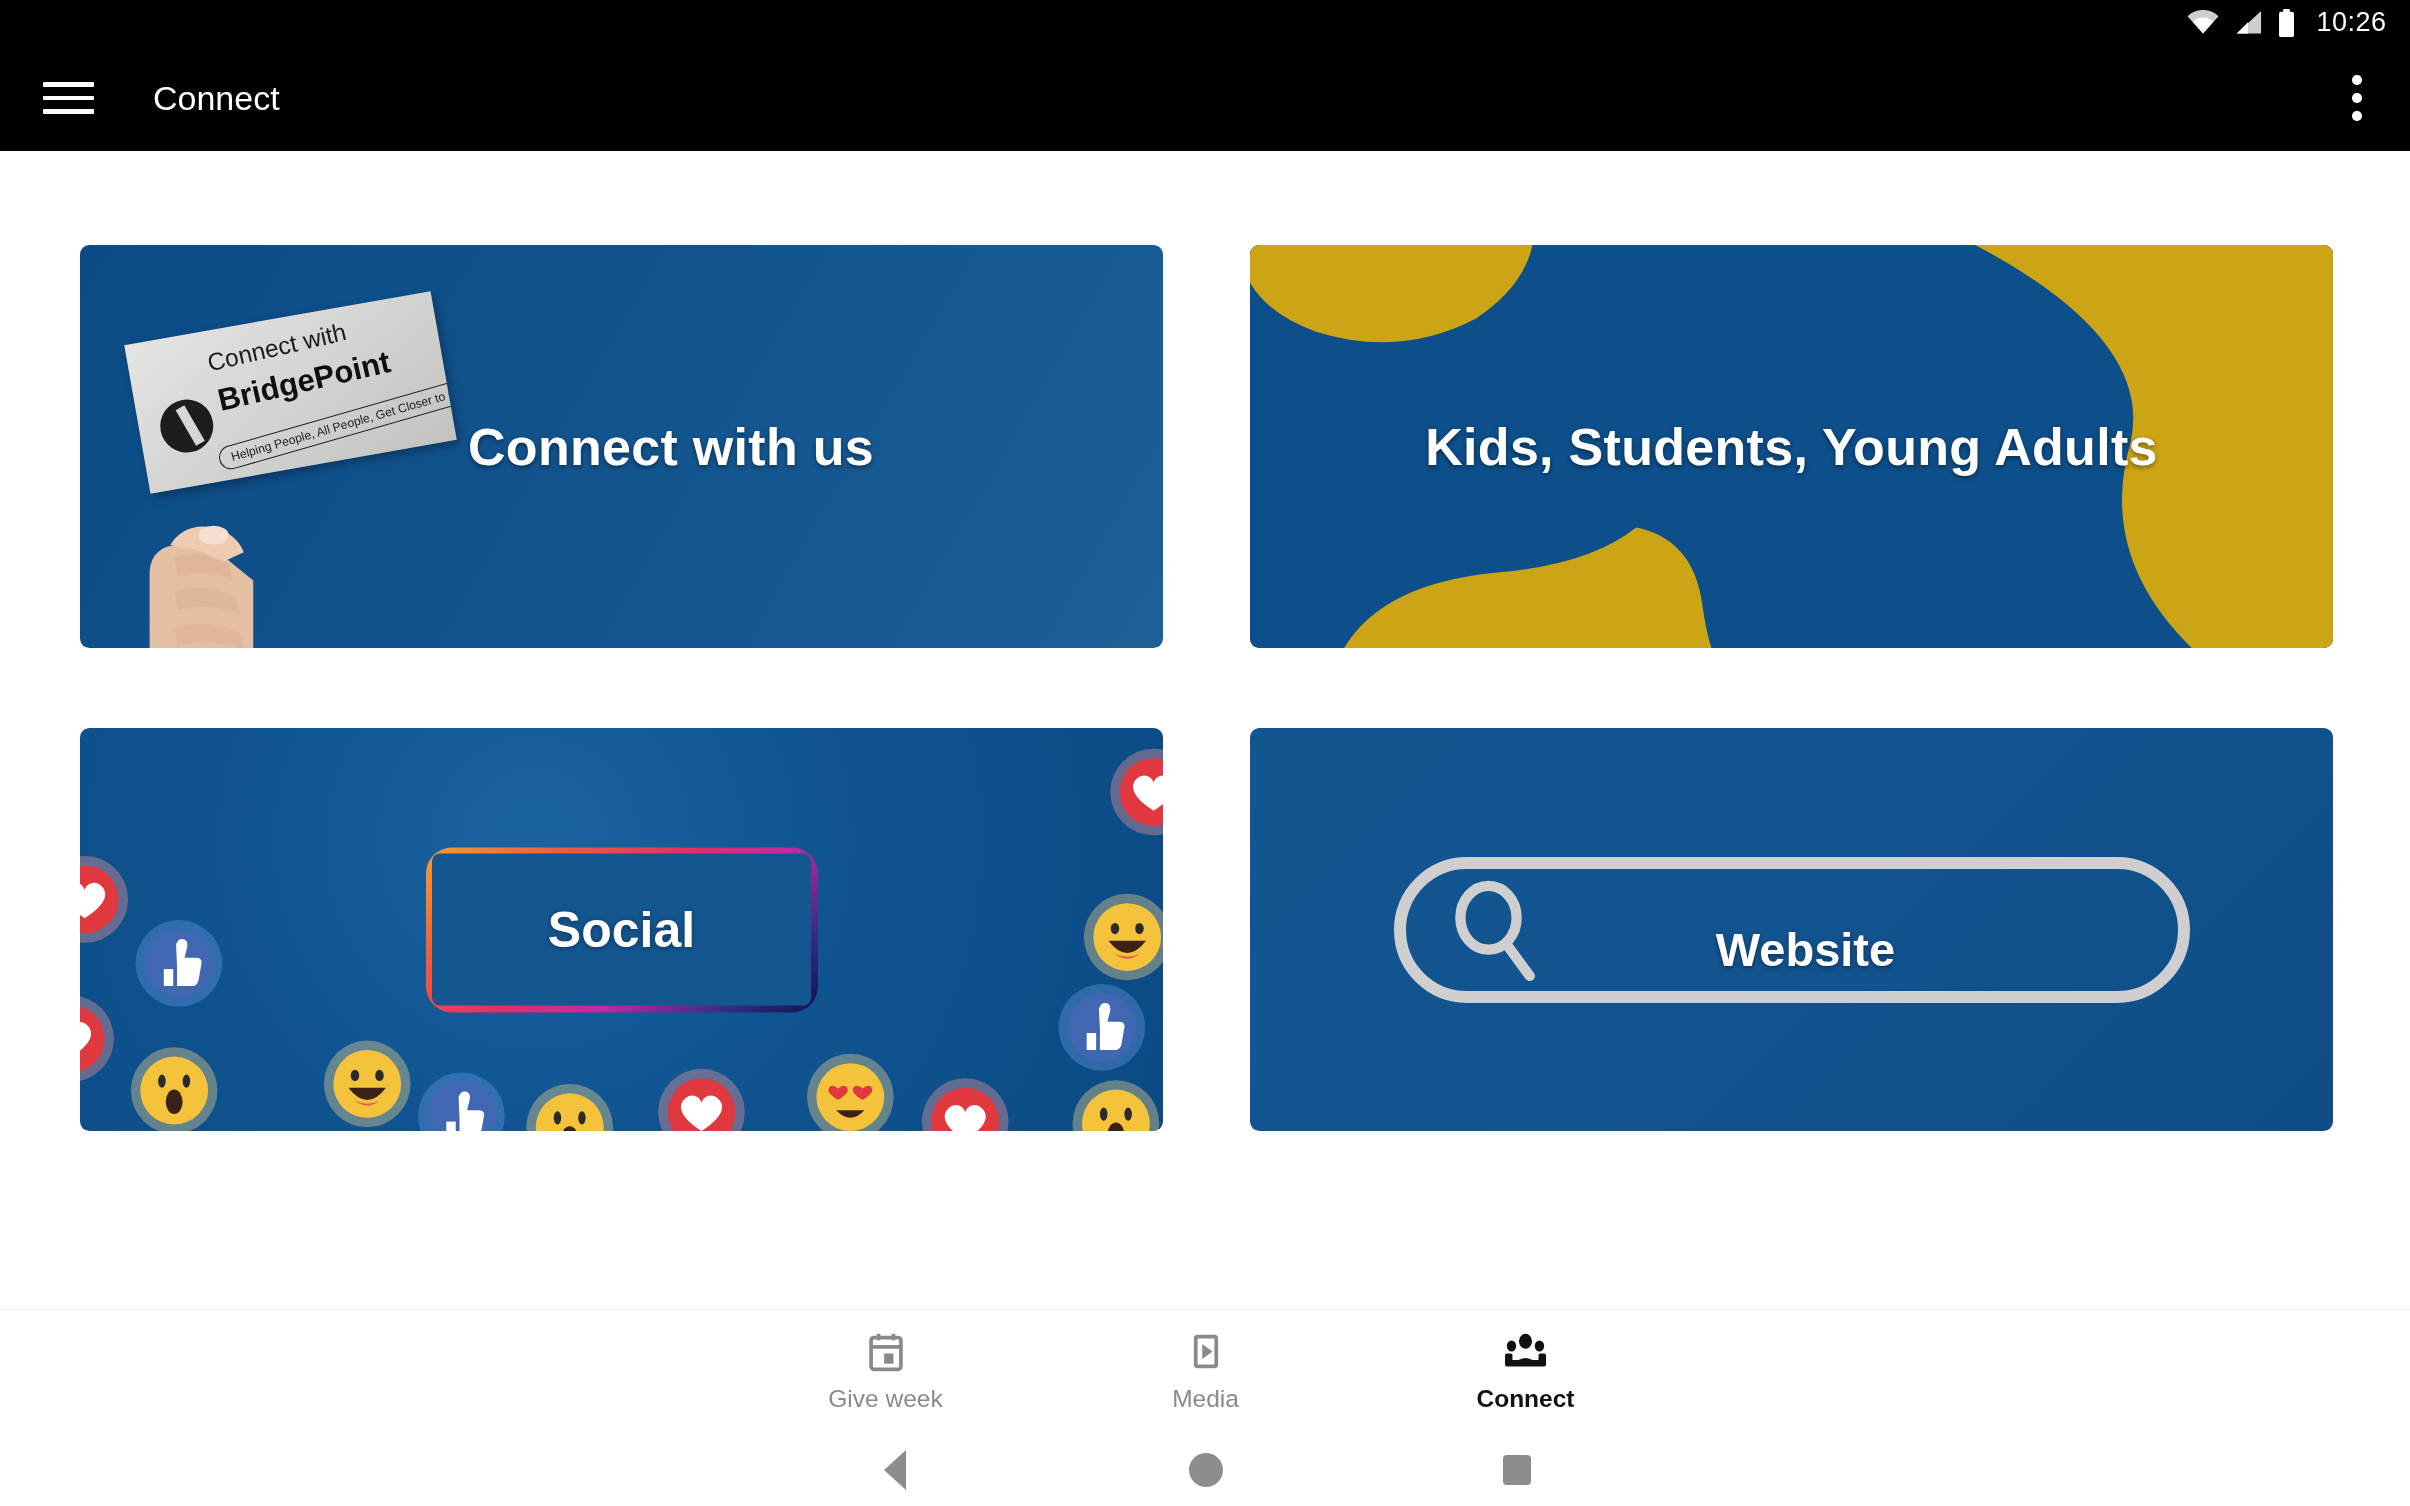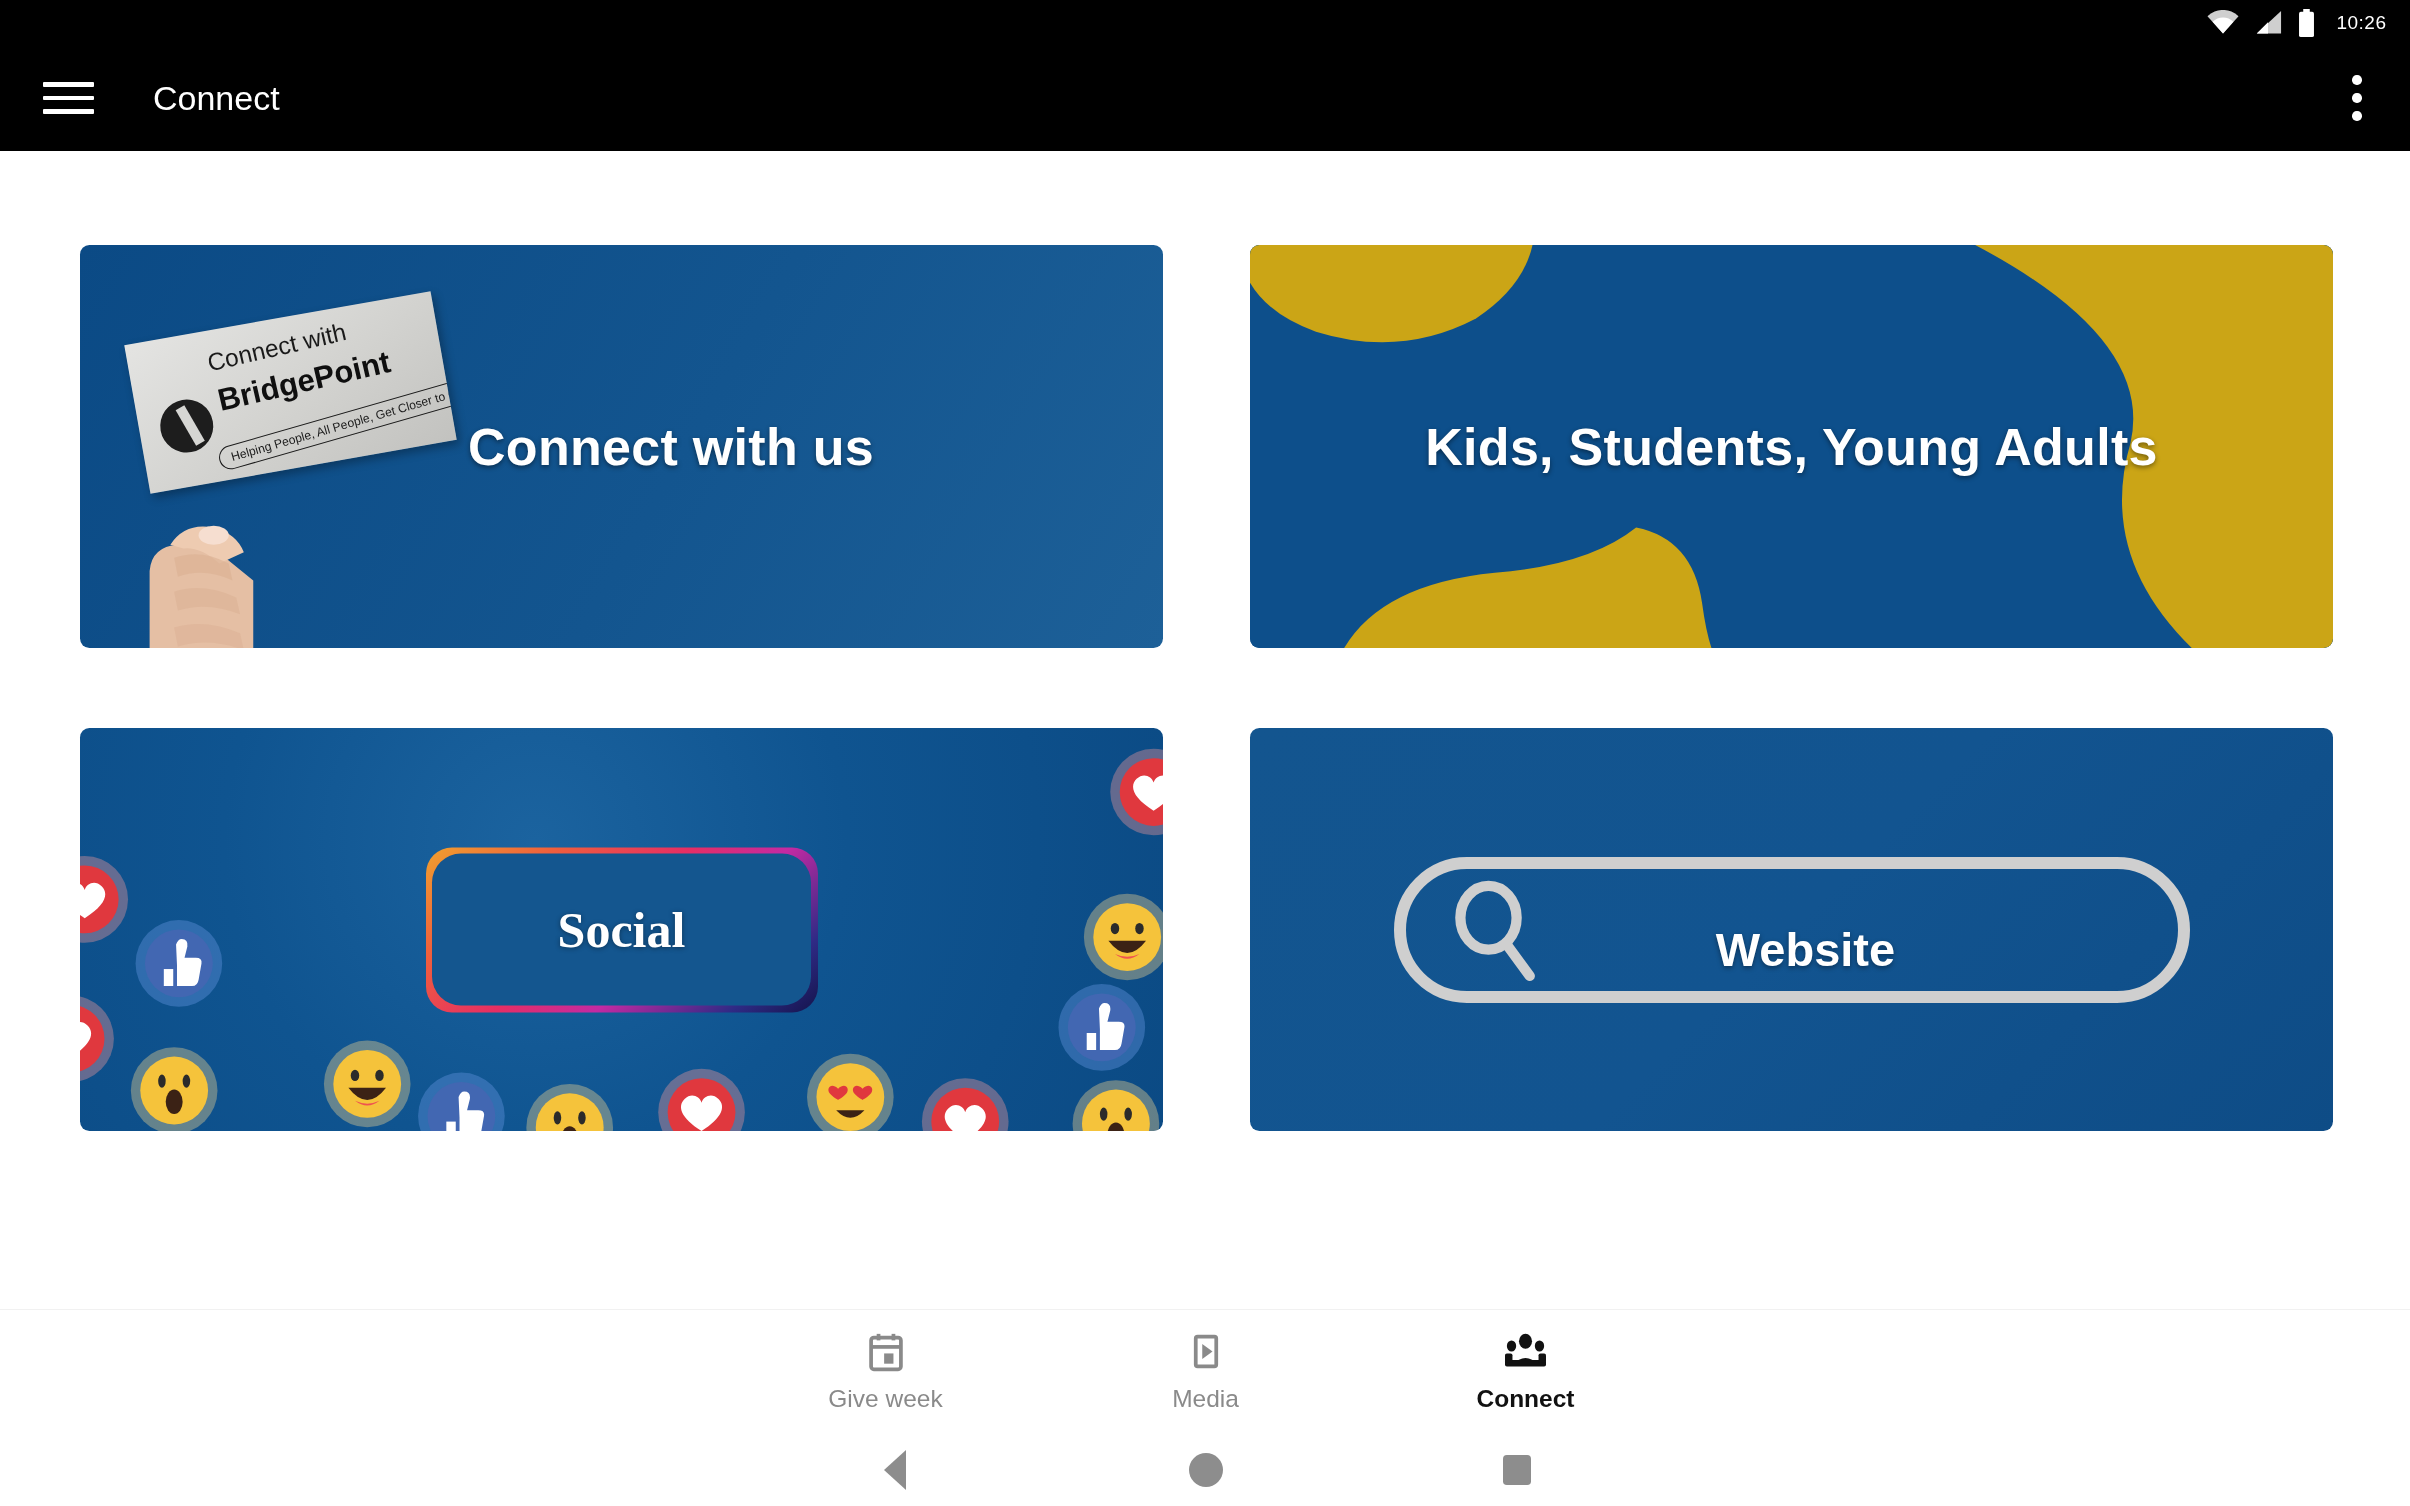--- a/index.html
+++ b/index.html
@@ -11,21 +11,21 @@
   }
   .screen{position:relative;width:2411px;height:1507px;background:#ffffff;}
 
   
   .statusbar{
     position:absolute;left:0;top:0;width:2411px;height:45px;
     background:#000;display:flex;align-items:center;justify-content:flex-end;
     padding-right:24.5px;box-sizing:border-box;gap:15px;
   }
   .sb-icon{display:flex;align-items:center;}
-  .sb-time{color:#fff;font-size:19px;letter-spacing:0.5px;margin-left:5.6px;}
+  .sb-time{color:#fff;font-size:27px;letter-spacing:0.5px;margin-left:5.6px;}
 
   
   .toolbar{
     position:absolute;left:0;top:45px;width:2411px;height:106px;
     background:#000;display:flex;align-items:center;box-sizing:border-box;
     padding:0 26px 0 43px;
   }
   .hamburger{width:51px;height:38px;display:flex;flex-direction:column;justify-content:center;gap:8.5px;cursor:pointer;}
   .hamburger span{display:block;height:4.7px;background:#fff;border-radius:0.9px;width:51px;}
   .toolbar-title{color:#fff;font-size:34px;margin-left:59px;font-weight:400;}
@@ -95,23 +95,23 @@
   
   .c3{background:radial-gradient(circle at 42% 28%, #1b639f 0%, #0f5490 45%, #0b4a84 100%);}
   .c3 .emoji-layer{position:absolute;left:0;top:0;width:100%;height:100%;z-index:2;}
   .c3 .socbox{
     position:absolute;left:50%;top:50%;transform:translate(-50%,-50%);
     width:392px;height:165px;border-radius:26px;z-index:6;
     background:linear-gradient(140deg,#f0a12e 0%,#f05f3c 22%,#e62e64 45%,#c32aa3 62%,#2f2a85 85%,#14144c 100%);
     padding:6.6px;box-sizing:border-box;
   }
   .c3 .socbox-inner{
-    width:100%;height:100%;border-radius:29px;
+    width:100%;height:100%;border-radius:8px;
     background:#14568f;
-    display:flex;align-items:center;justify-content:center;font-family:Liberation Serif, serif;
+    display:flex;align-items:center;justify-content:center;
   }
   .c3 .socbox-inner span{color:#fff;font-size:50px;font-weight:bold;text-shadow:0 1.9px 5.6px rgba(0,0,0,.4);}
 
   
   .c4{background:linear-gradient(135deg,#13558f 0%,#125490 50%,#0e4c86 100%);}
   .c4 .searchbar{
     position:absolute;left:50%;top:50%;transform:translate(-50%,-50%);
     width:796px;height:146px;border:12.2px solid #cfcfcf;border-radius:75px;
     box-sizing:border-box;display:flex;align-items:center;
   }

